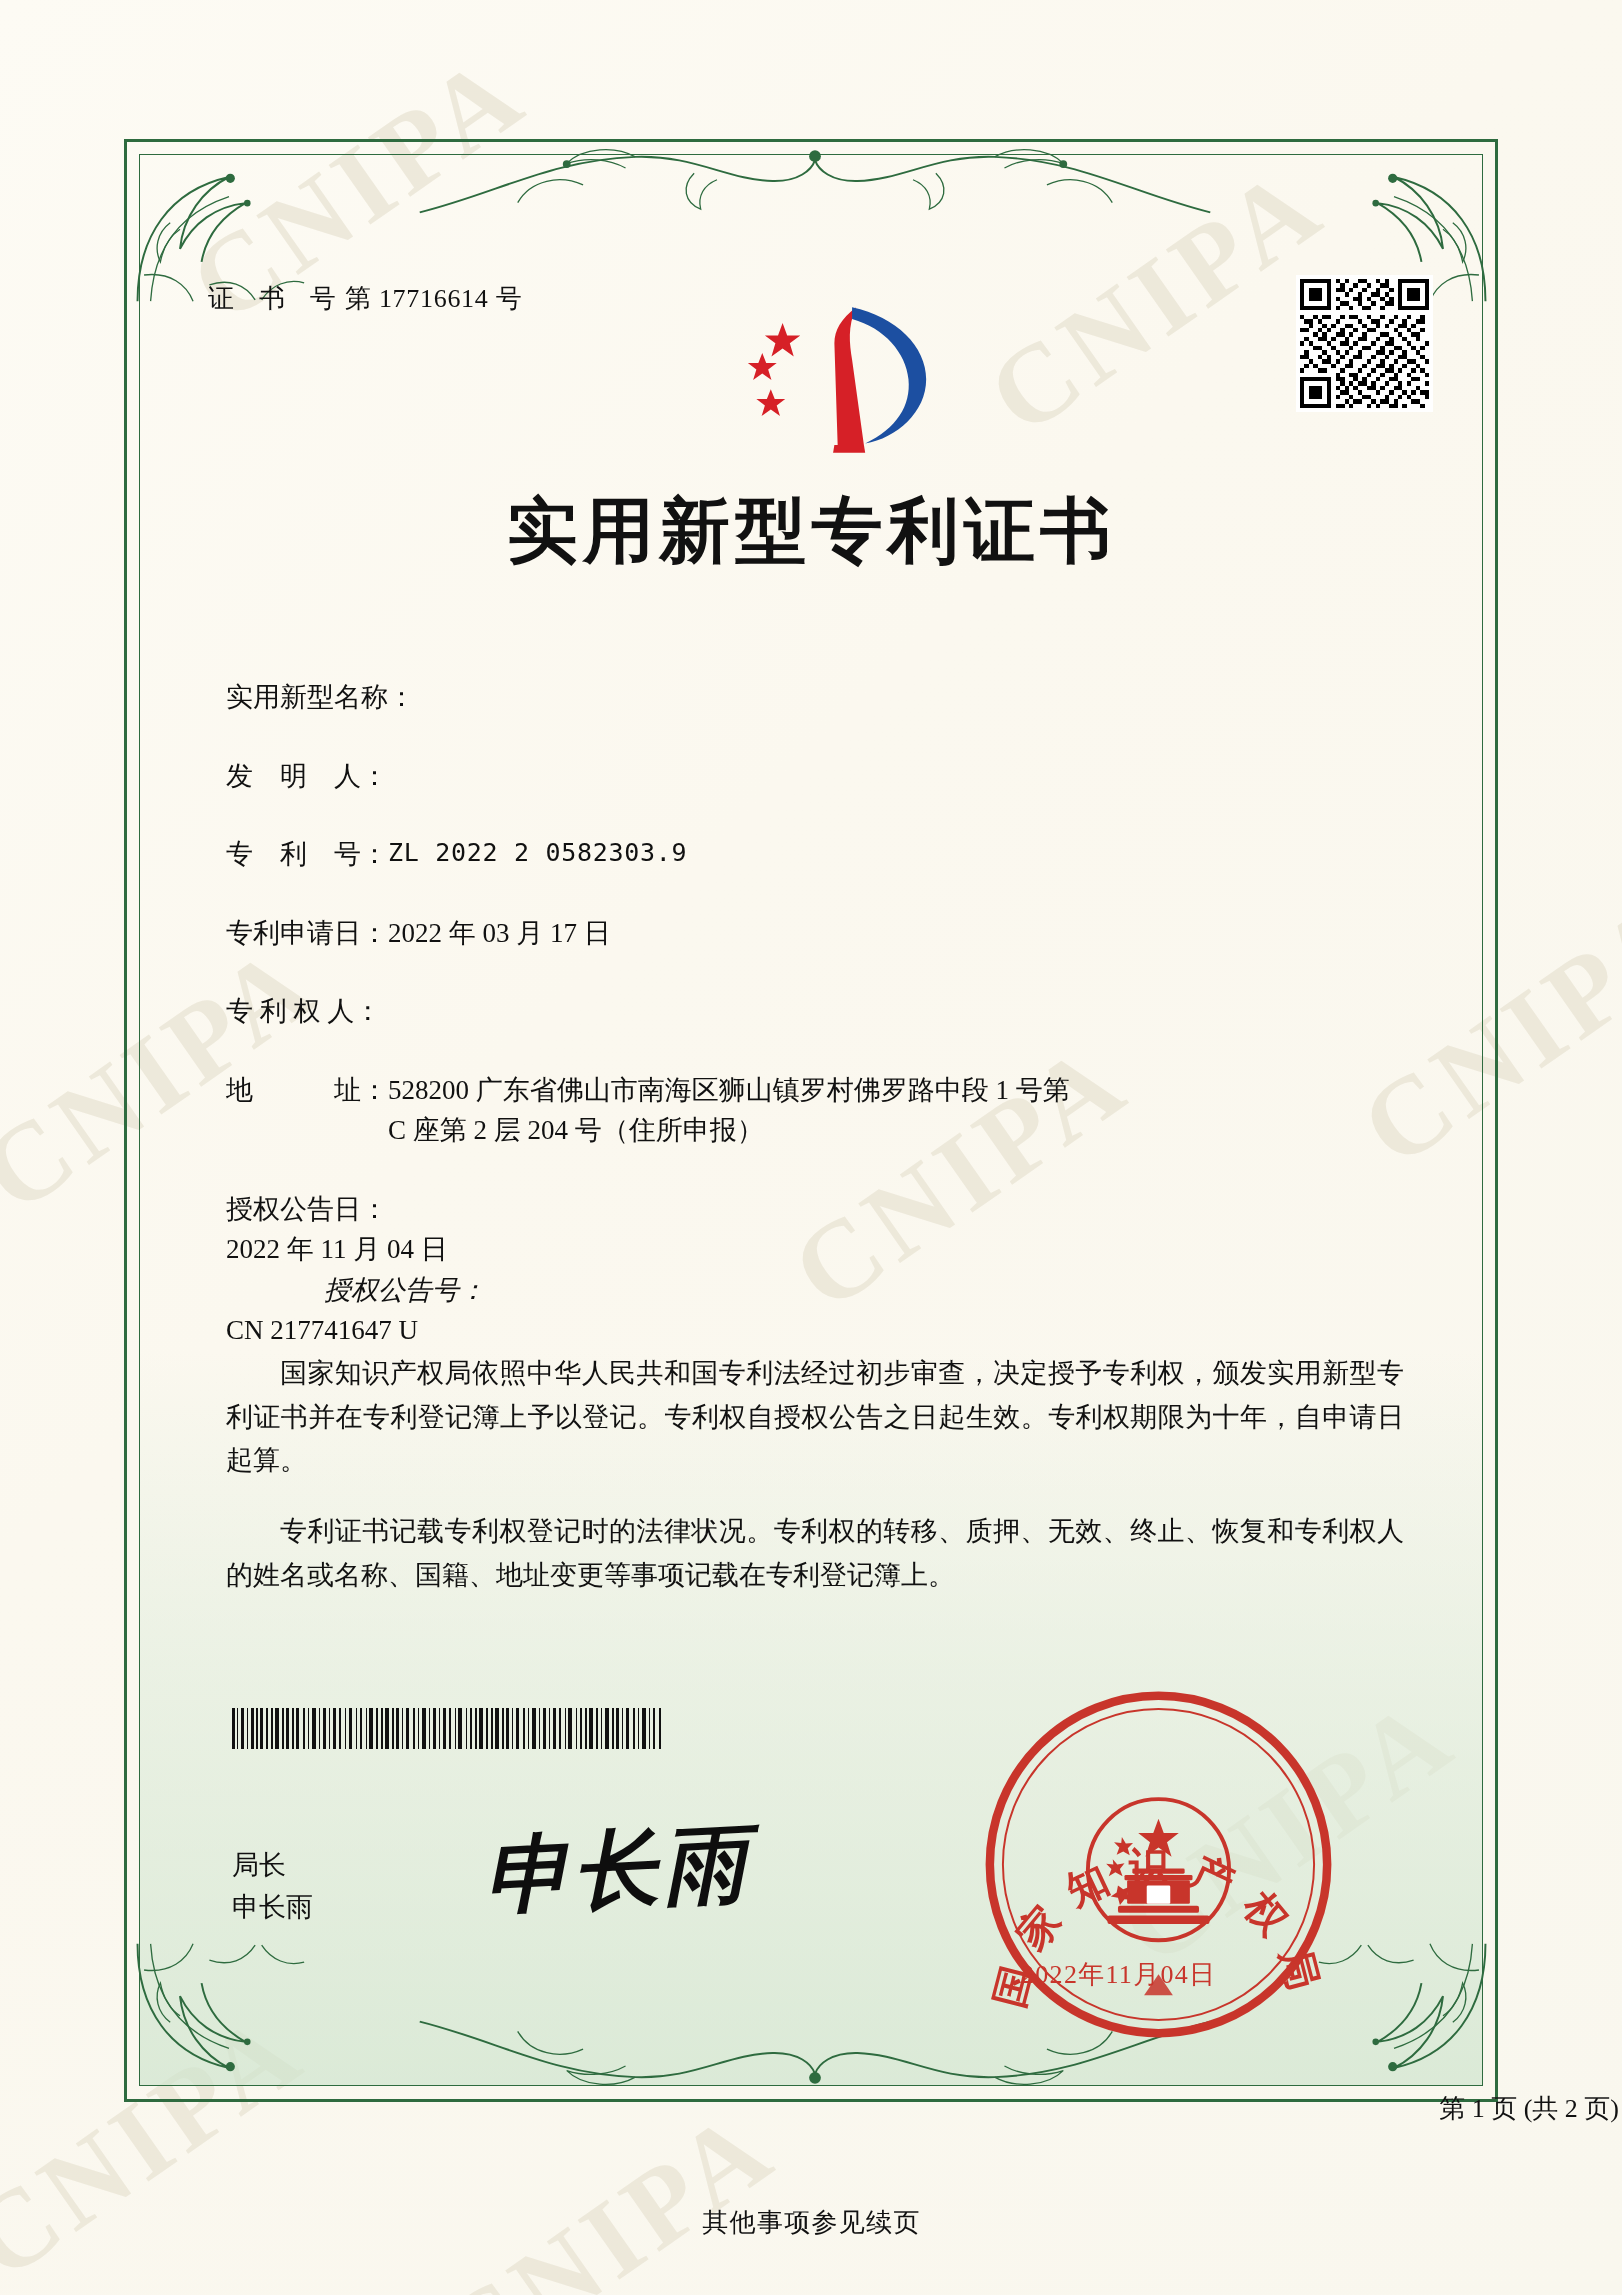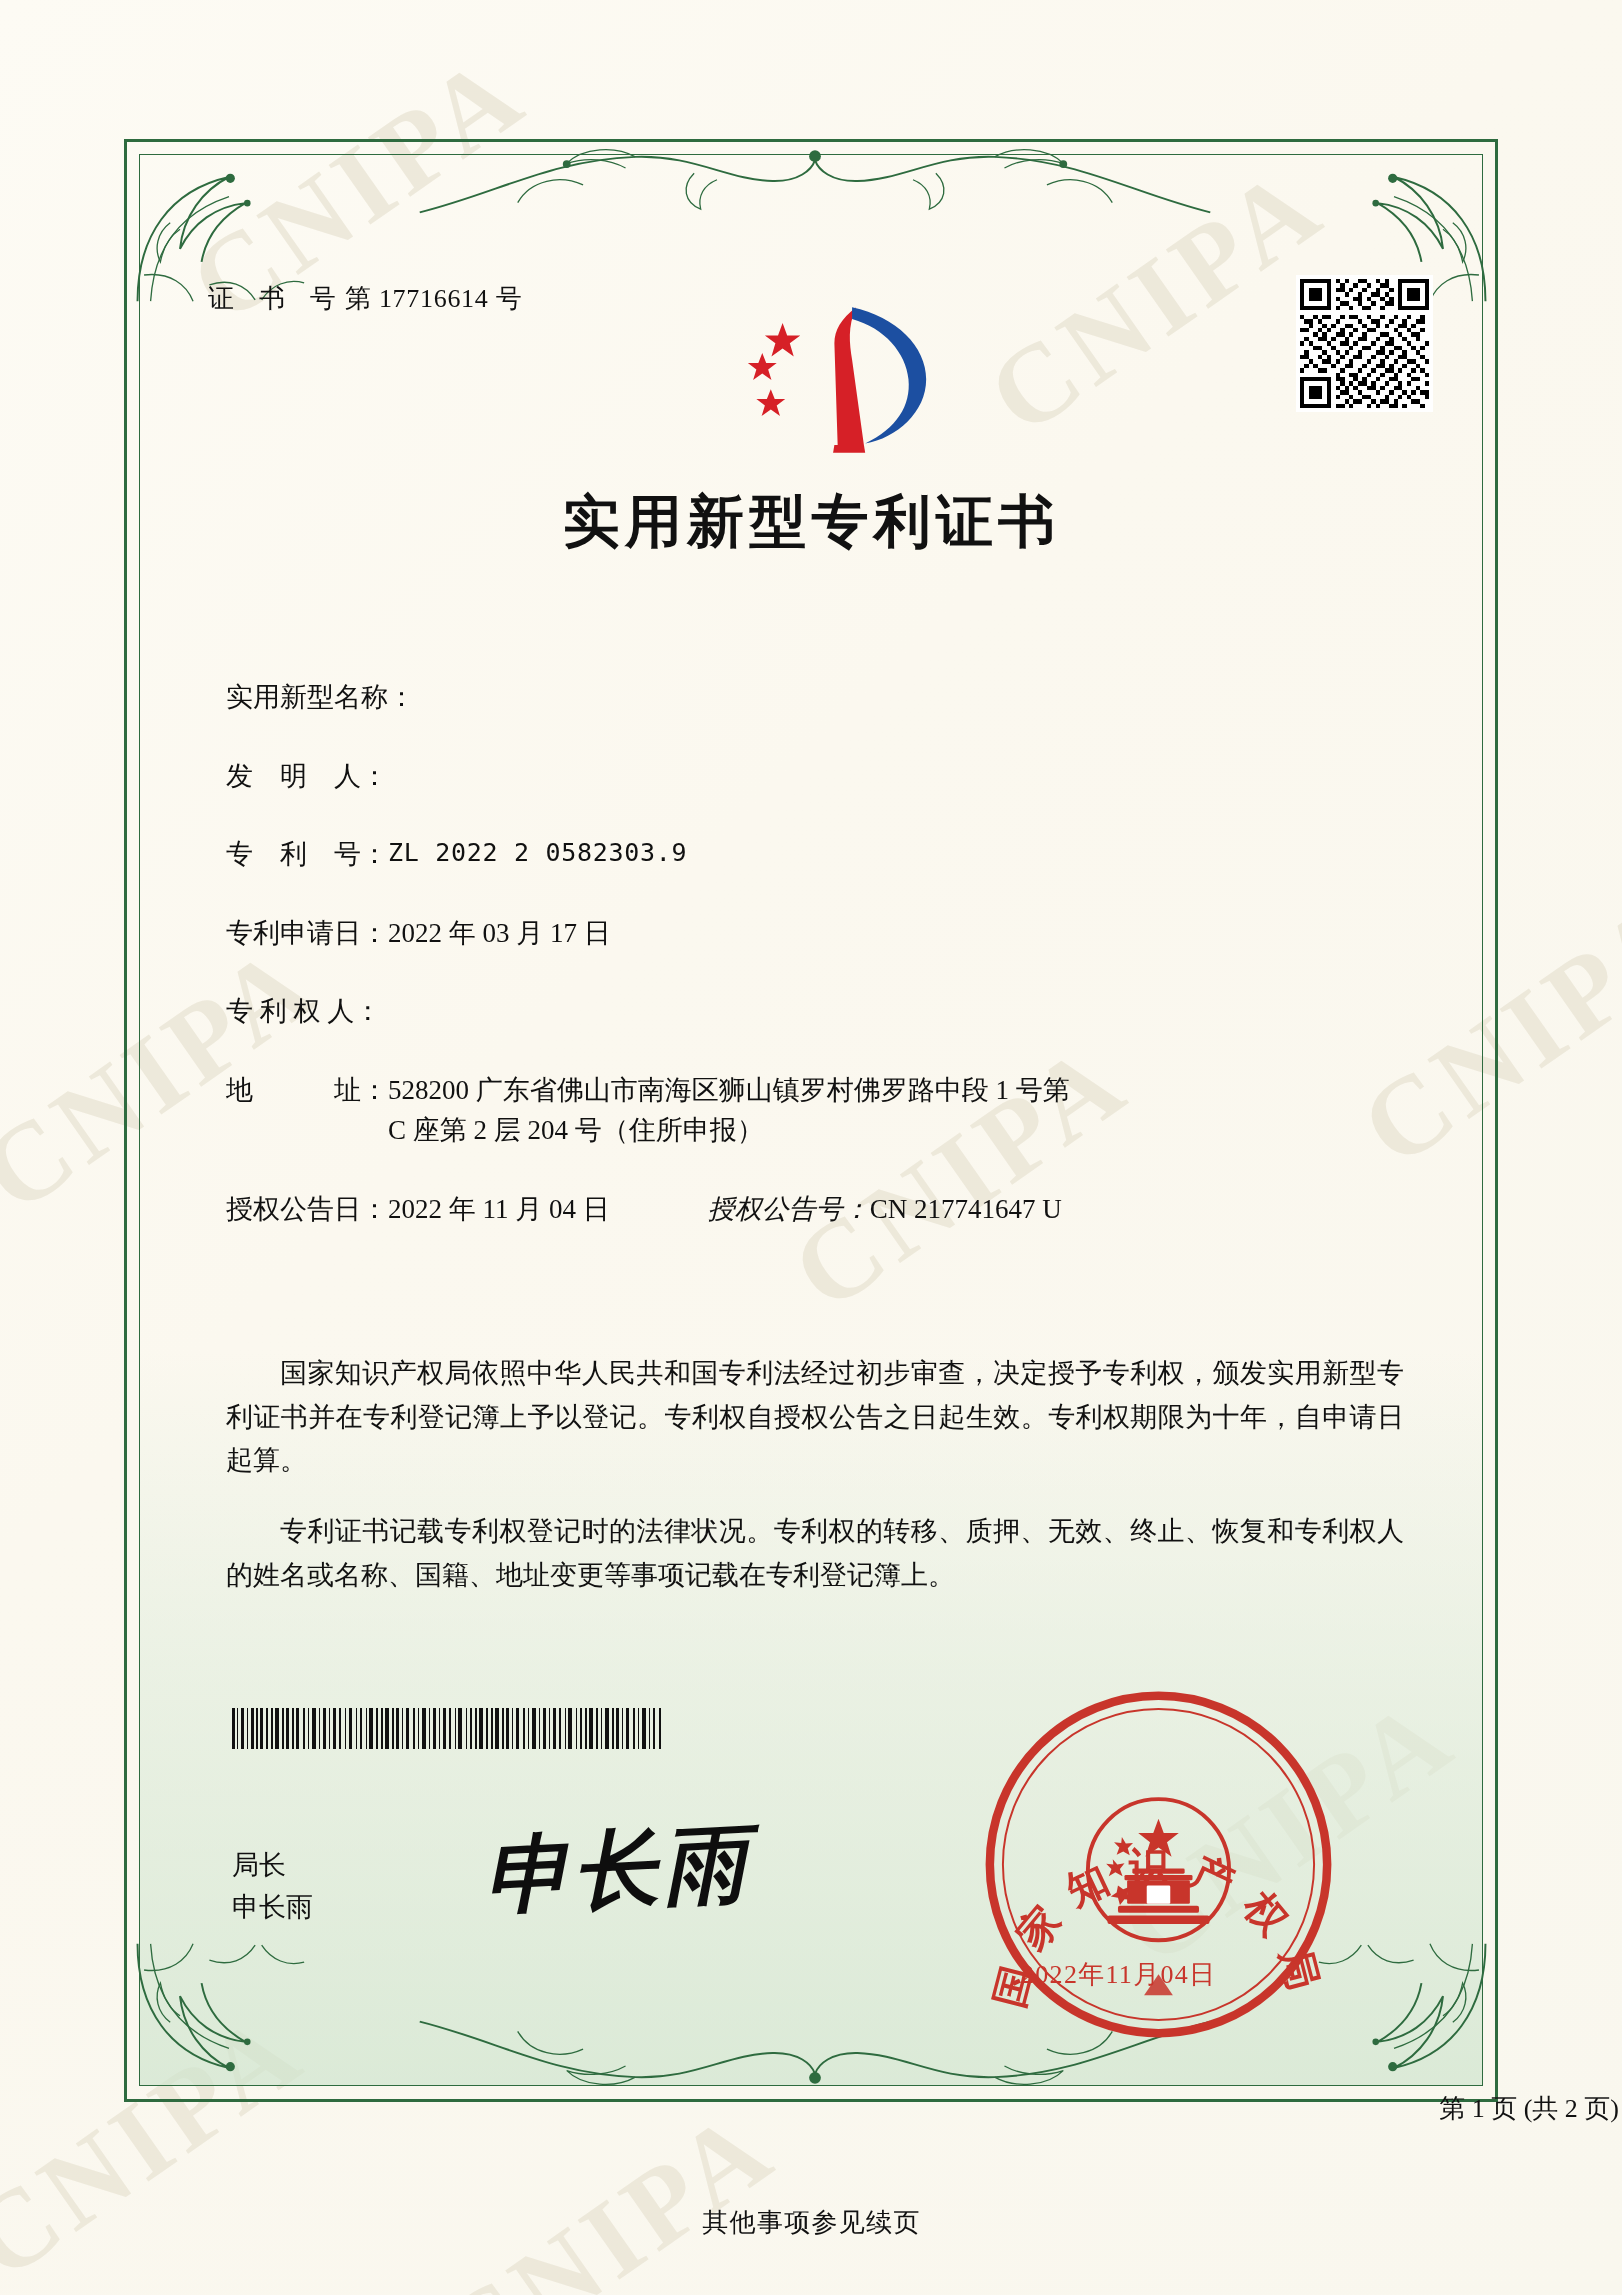--- a/index.html
+++ b/index.html
@@ -106,21 +106,21 @@
     background: #fff;
     padding: 3.9px;
     box-sizing: border-box;
   }
   .qr svg { width: 100%; height: 100%; display: block; }
 
   .main-title {
     position: absolute;
     left: 0; right: 0; top: 484px;
     text-align: center;
-    font-size: 57px;
+    font-size: 71px;
     font-weight: bold;
     letter-spacing: 5.2px;
     color: #111;
     font-family: "DejaVu Serif", "Liberation Serif", serif;
   }
 
   
   .fields {
     position: absolute;
     left: 226px; top: 677px;
@@ -140,21 +140,21 @@
   }
   .val {
     flex: 1 1 auto;
     white-space: pre-wrap;
   }
   .val.mono {
     font-family: "DejaVu Sans Mono", "Liberation Mono", monospace;
     font-size: 25px;
     letter-spacing: 0.7px;
   }
-  .row.two-col { justify-content: flex-start; }
+  .row.two-col { justify-content: flex-start; flex-direction: column; }
   .row .second-lbl { margin-left: 98px; font-style: italic; }
   .addr-cont {
     margin-left: 0;
   }
 
   
   .paras {
     position: absolute;
     left: 226px; top: 1325px;
     width: 1178px;

